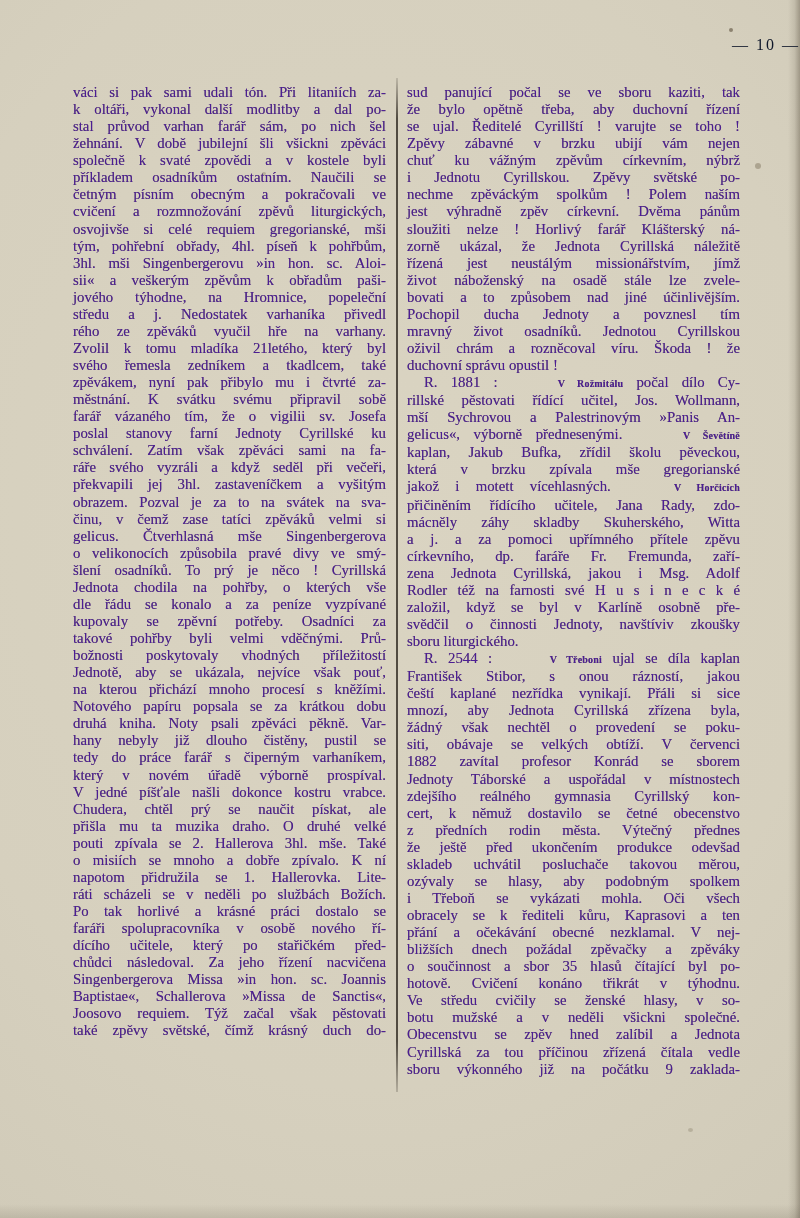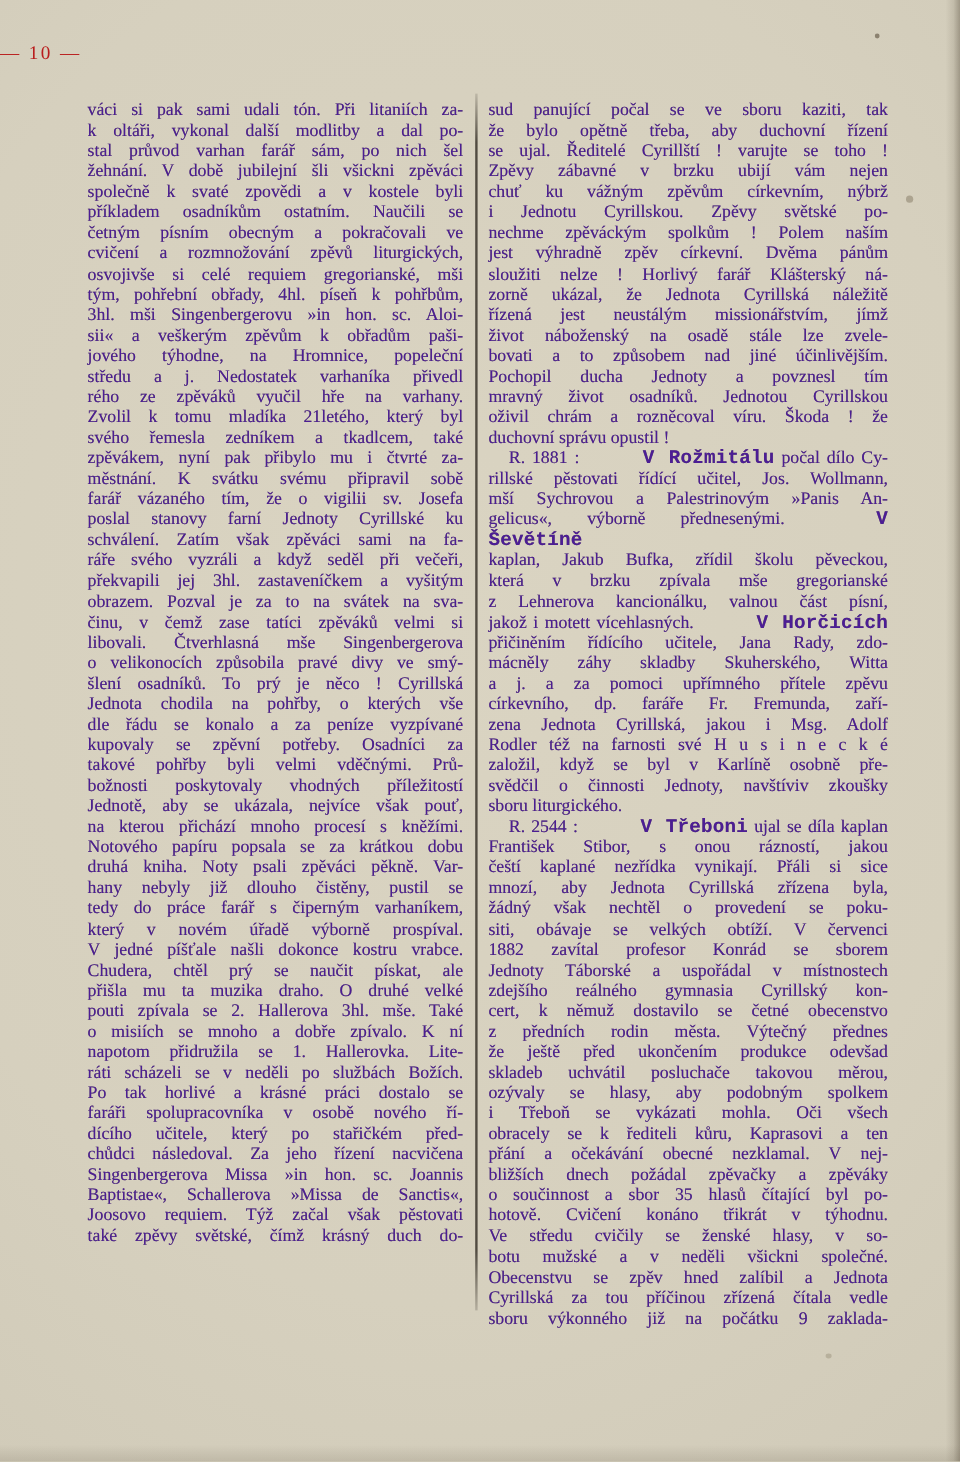--- a/index.html
+++ b/index.html
@@ -14,44 +14,44 @@
   }
   .edge-right{
     position:absolute;top:0;right:0;width:12px;height:100%;
     background:linear-gradient(to right, rgba(72,62,46,0) 0%, rgba(72,62,46,0.12) 55%, rgba(72,62,46,0.38) 100%);
   }
   .edge-bottom{
     position:absolute;left:0;bottom:0;width:100%;height:14px;
     background:linear-gradient(to bottom, rgba(72,62,46,0) 0%, rgba(72,62,46,0.14) 100%);
   }
   .page-number{
-    position:absolute;top:36px;left:0;width:100%;text-align:left;
+    position:absolute;top:36px;left:0;width:100%;text-align:right;
     font-family:"Liberation Serif","DejaVu Serif",serif;
-    font-size:16px;letter-spacing:2px;color:#b91c1c;
+    font-size:16px;letter-spacing:2px;color:#0f172a;
   }
   .col{
     position:absolute;top:84px;
     font-family:"Liberation Serif","DejaVu Serif",serif;
     font-size:14.8px;line-height:17.07px;color:#4c1d95;
     text-shadow:0 0 0.45px rgba(43,37,29,0.55);
   }
   #col-left{left:73px;width:313px;}
   #col-right{left:407px;width:333px;}
   .para{margin:0;padding:0;}
   .line{
     text-align:justify;
     text-align-last:justify;
     white-space:normal;
     hyphens:none;
   }
   .line.lastline{text-align-last:left;}
   .line.indent{text-indent:17px;}
   .bold{
-    font-family:Liberation Mono, monospace;
-    font-weight:bold;font-size:16px;letter-spacing:0.2px;margin-left:47px;
+    font-family:Liberation Serif, serif;
+    font-weight:bold;font-size:10px;letter-spacing:0.2px;margin-left:47px;
   }
   .divider{
     position:absolute;left:396px;top:78px;width:1.6px;height:1014px;
     background:linear-gradient(to bottom,
       rgba(43,37,29,0.15) 0%, rgba(43,37,29,0.78) 4%,
       rgba(43,37,29,0.78) 95%, rgba(43,37,29,0.2) 100%);
   }
   .speck{position:absolute;border-radius:50%;}
   .speck1{left:729px;top:28px;width:4px;height:4px;background:rgba(80,68,50,0.55);}
   .speck2{left:755px;top:163px;width:6px;height:6px;background:rgba(110,98,76,0.4);filter:blur(0.5px);}
@@ -90,21 +90,21 @@
       <div class="line"><span>svého řemesla zedníkem a tkadlcem, také</span></div>
       <div class="line"><span>zpěvákem, nyní pak přibylo mu i čtvrté za-</span></div>
       <div class="line"><span>městnání. K svátku svému připravil sobě</span></div>
       <div class="line"><span>farář vázaného tím, že o vigilii sv. Josefa</span></div>
       <div class="line"><span>poslal stanovy farní Jednoty Cyrillské ku</span></div>
       <div class="line"><span>schválení. Zatím však zpěváci sami na fa-</span></div>
       <div class="line"><span>ráře svého vyzráli a když seděl při večeři,</span></div>
       <div class="line"><span>překvapili jej 3hl. zastaveníčkem a vyšitým</span></div>
       <div class="line"><span>obrazem. Pozval je za to na svátek na sva-</span></div>
       <div class="line"><span>činu, v čemž zase tatíci zpěváků velmi si</span></div>
-      <div class="line"><span>libovali. Čtverhlasná mše Singenbergerova</span></div>
+      <div class="line"><span>gelicus. Čtverhlasná mše Singenbergerova</span></div>
       <div class="line"><span>o velikonocích způsobila pravé divy ve smý-</span></div>
       <div class="line"><span>šlení osadníků. To prý je něco ! Cyrillská</span></div>
       <div class="line"><span>Jednota chodila na pohřby, o kterých vše</span></div>
       <div class="line"><span>dle řádu se konalo a za peníze vyzpívané</span></div>
       <div class="line"><span>kupovaly se zpěvní potřeby. Osadníci za</span></div>
       <div class="line"><span>takové pohřby byli velmi vděčnými. Prů-</span></div>
       <div class="line"><span>božnosti poskytovaly vhodných příležitostí</span></div>
       <div class="line"><span>Jednotě, aby se ukázala, nejvíce však pouť,</span></div>
       <div class="line"><span>na kterou přichází mnoho procesí s kněžími.</span></div>
       <div class="line"><span>Notového papíru popsala se za krátkou dobu</span></div>
@@ -149,21 +149,20 @@
       <div class="line"><span>oživil chrám a rozněcoval víru. Škoda ! že</span></div>
       <div class="line lastline"><span>duchovní správu opustil !</span></div>
     </div>
     <div class="para">
       <div class="line indent"><span>R. 1881 : </span><span class="bold">V Rožmitálu</span><span> počal dílo Cy-</span></div>
       <div class="line"><span>rillské pěstovati řídící učitel, Jos. Wollmann,</span></div>
       <div class="line"><span>mší Sychrovou a Palestrinovým »Panis An-</span></div>
       <div class="line"><span>gelicus«, výborně přednesenými. </span><span class="bold">V Ševětíně</span></div>
       <div class="line"><span>kaplan, Jakub Bufka, zřídil školu pěveckou,</span></div>
       <div class="line"><span>která v brzku zpívala mše gregorianské</span></div>
-      <div class="line"><span>z Lehnerova kancionálku, valnou část písní,</span></div>
       <div class="line"><span>jakož i motett vícehlasných. </span><span class="bold">V Horčicích</span></div>
       <div class="line"><span>přičiněním řídícího učitele, Jana Rady, zdo-</span></div>
       <div class="line"><span>mácněly záhy skladby Skuherského, Witta</span></div>
       <div class="line"><span>a j. a za pomoci upřímného přítele zpěvu</span></div>
       <div class="line"><span>církevního, dp. faráře Fr. Fremunda, zaří-</span></div>
       <div class="line"><span>zena Jednota Cyrillská, jakou i Msg. Adolf</span></div>
       <div class="line"><span>Rodler též na farnosti své H u s i n e c k é</span></div>
       <div class="line"><span>založil, když se byl v Karlíně osobně pře-</span></div>
       <div class="line"><span>svědčil o činnosti Jednoty, navštíviv zkoušky</span></div>
       <div class="line lastline"><span>sboru liturgického.</span></div>

